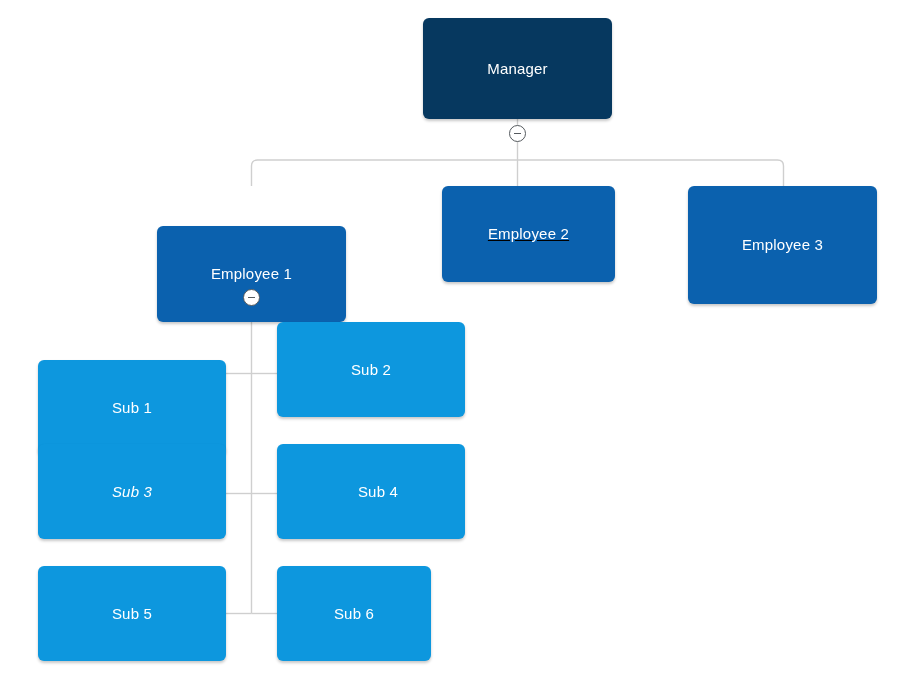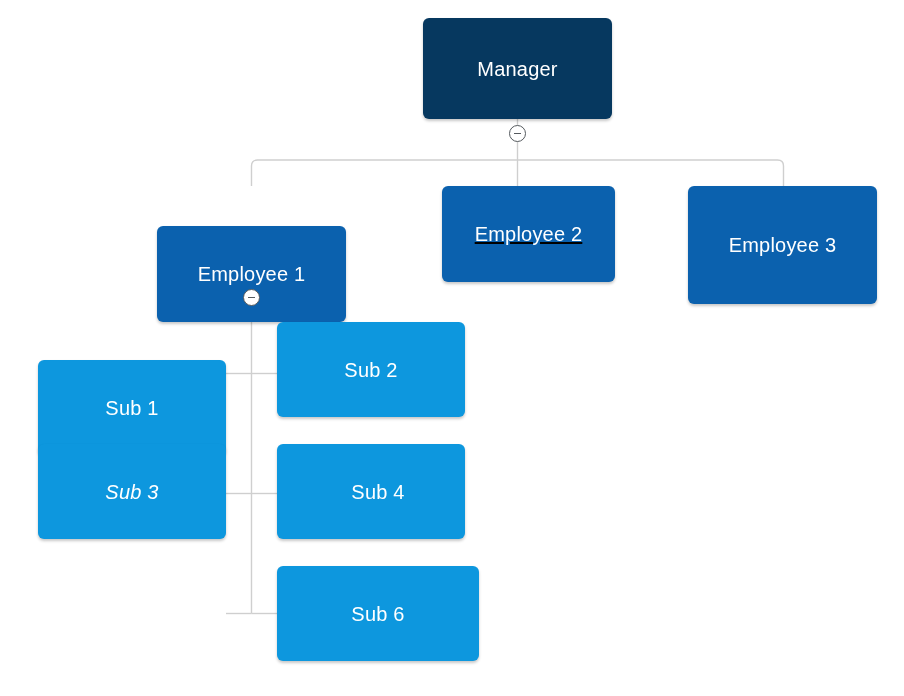--- a/index.html
+++ b/index.html
@@ -31,21 +31,21 @@
     z-index: 2;
     border-radius: 6px;
     box-sizing: border-box;
     display: flex;
     align-items: center;
     justify-content: center;
     box-shadow: 0 2px 3px rgba(0,0,0,0.22);
   }
   .node-label {
     color: #ffffff;
-    font-size: 20px;
+    font-size: 15px;
     font-weight: 400;
     letter-spacing: 0.2px;
     text-align: center;
     line-height: 1.2;
     user-select: none;
   }
   .tier-manager  { background: #06385f; }
   .tier-employee { background: #0b61ae; }
   .tier-sub      { background: #0d97de; }
 
@@ -132,18 +132,21 @@
   </div>
 
   <div class="node tier-sub" style="left:38px; top:444px; width:188px; height:95px;font-style:italic;">
     <span class="node-label">Sub 3</span>
   </div>
 
   <div class="node tier-sub" style="left:277px; top:444px; width:188px; height:95px;padding-left:14px;">
     <span class="node-label">Sub 4</span>
   </div>
 
+  <div class="node tier-sub" style="left:38px; top:566px; width:188px; height:95px;">
+    <span class="node-label">Sub 5</span>
+  </div>
 
-  <div class="node tier-sub" style="left:277px; top:566px; width:202px; height:95px;">
+  <div class="node tier-sub" style="left:277px; top:566px; width:154px; height:95px;">
     <span class="node-label">Sub 6</span>
   </div>
 
 </div>
 
 </body></html>

